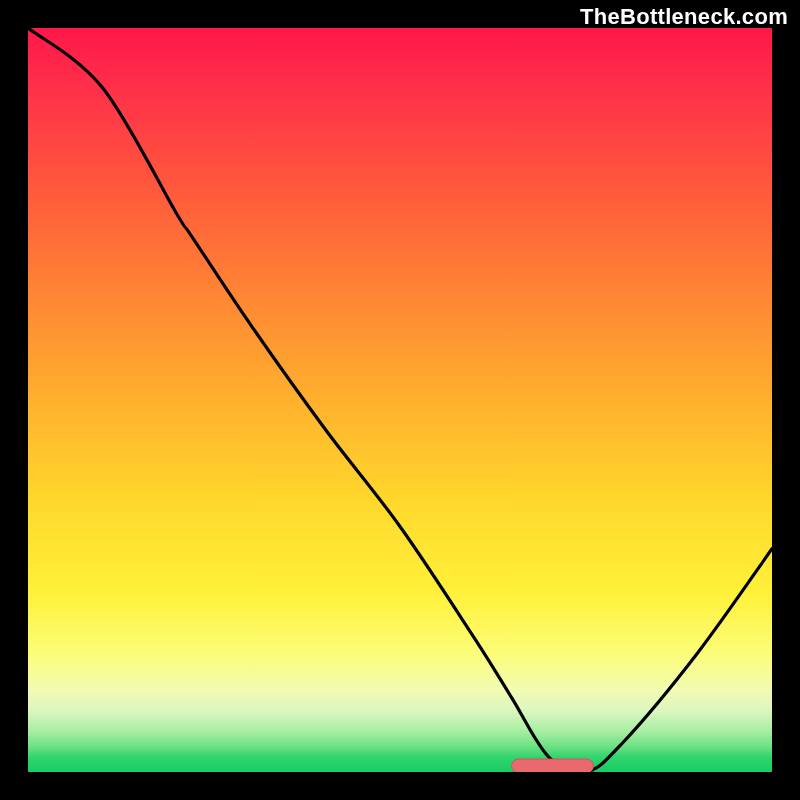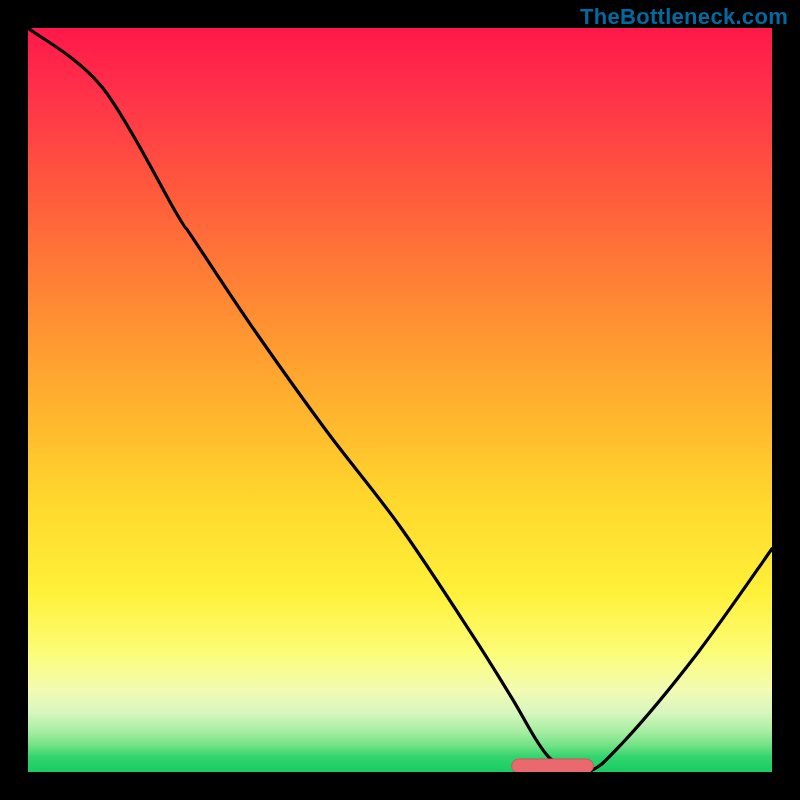--- a/index.html
+++ b/index.html
@@ -20,21 +20,21 @@
       #d8f6c0 92%,
       #a7eea2 94.5%,
       #6fe184 96.5%,
       #31d46d 98%,
       #18cc63 100%);
   }
   .curve,.bar{position:absolute;left:0;top:0;}
   .watermark{
     position:absolute;top:4px;right:12px;
     font-family:Arial,Helvetica,sans-serif;
-    font-size:22px;font-weight:600;color:#0369a1;letter-spacing:.3px;
+    font-size:22px;font-weight:600;color:#ffffff;letter-spacing:.3px;
   }
 </style>
 </head>
 <body>
 
 <div class="frame">
   <div class="plot">
     <div class="grad"></div>
 
     <svg class="curve" width="744" height="744" viewBox="0 0 744 744">

